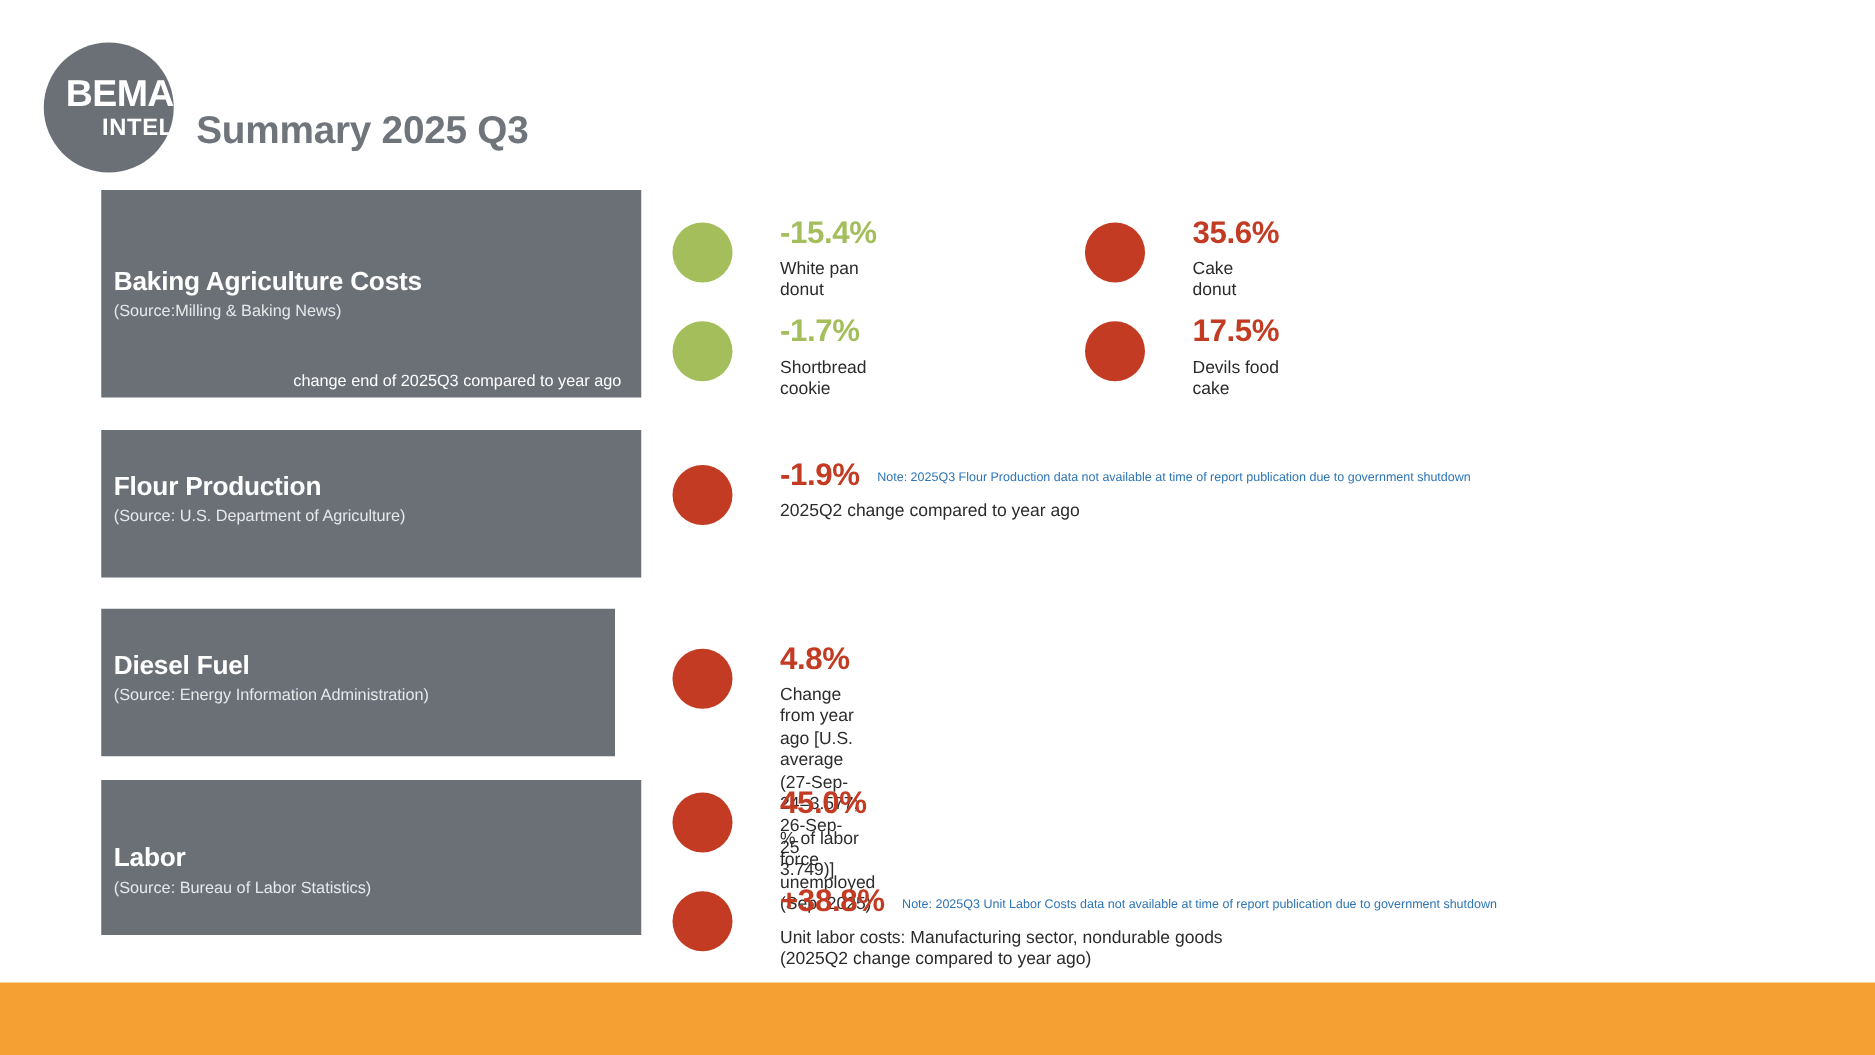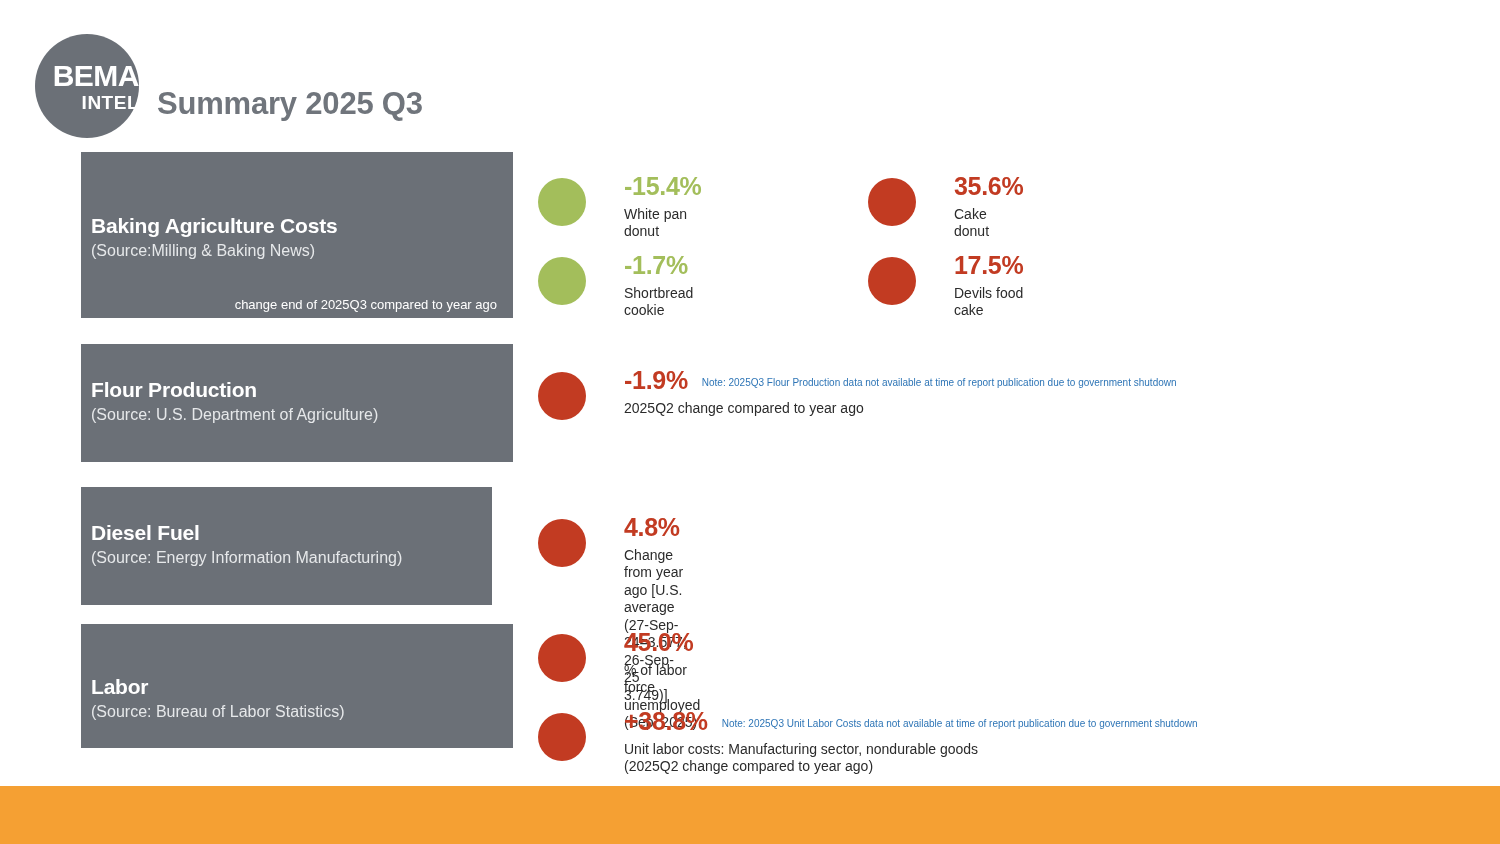--- a/index.html
+++ b/index.html
@@ -107,21 +107,21 @@
     color: #ffffff;
     font-size: 21px;
     font-weight: bold;
     letter-spacing: -0.2px;
     line-height: 1.15;
     white-space: nowrap;
   }
 
   .panel-source {
     color: #e6e8ea;
-    font-size: 16px;
+    font-size: 13px;
     font-weight: normal;
     line-height: 1.3;
     margin-top: 3px;
     white-space: nowrap;
   }
 
   .panel-caption {
     position: absolute;
     right: 16px;
     color: #ffffff;
@@ -268,21 +268,21 @@
         <div class="metric-value red">-1.9%</div><span class="metric-note">Note: 2025Q3 Flour Production data not available at time of report publication due to government shutdown</span>
         <div class="metric-label">2025Q2 change compared to year ago</div>
       </div>
     </div>
   </div>
 
   <div class="section" style="top:487px;height:120px">
     <div class="panel" style="top:0px;width:411px;height:118px">
       <div class="panel-text-wrap" style="top:34px">
         <div class="panel-title">Diesel Fuel</div>
-        <div class="panel-source">(Source: Energy Information Manufacturing)</div>
+        <div class="panel-source">(Source: Energy Information Administration)</div>
       </div>
     </div>
 
     <div class="metric" style="left:538px;top:32px">
       <div class="dot red"></div>
       <div class="metric-body">
         <div class="metric-value red">4.8%</div>
         <div class="metric-label">Change from year ago [U.S. average (27-Sep-24=3.577; 26-Sep-25 3.749)]</div>
       </div>
     </div>

